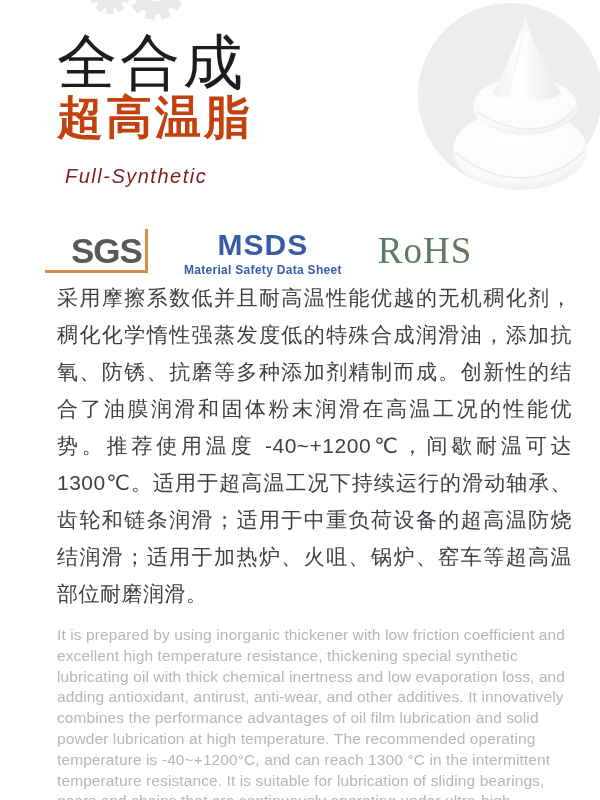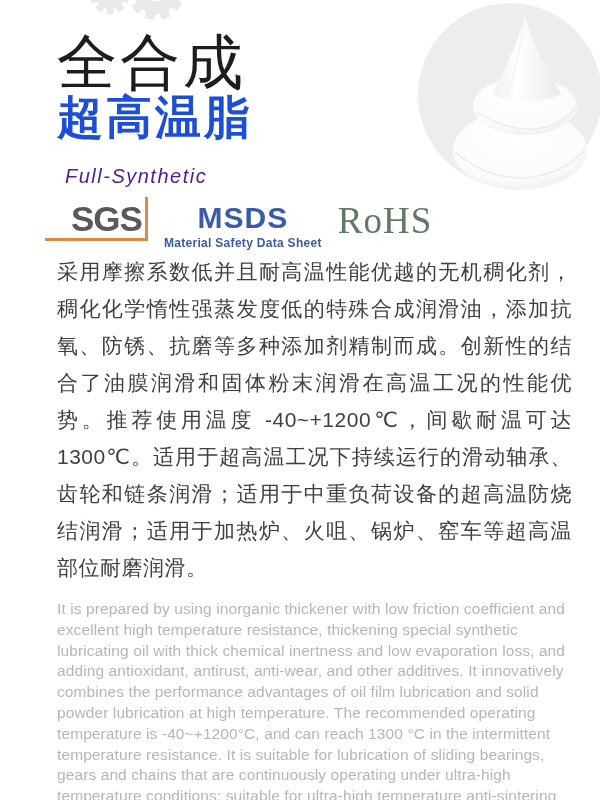--- a/index.html
+++ b/index.html
@@ -34,42 +34,42 @@
   .title-line1 {
     font-size: 60px;
     font-weight: 500;
     color: #1d1d1f;
     letter-spacing: 3px;
     line-height: 54px;
   }
   .title-line2 {
     font-size: 46px;
     font-weight: 900;
-    color: #1d4ed8;
+    color: #c2410c;
     letter-spacing: 3px;
     line-height: 54px;
   }
 
   .subtitle {
     margin-top: 18px;
     font-style: italic;
-    color: #4c1d95;
+    color: #7f1d1d;
     font-size: 20px;
     letter-spacing: 1.5px;
     line-height: 29px;
     padding-left: 8px;
   }
 
   
   .certs {
-    margin-top: 10px;
+    margin-top: 36px;
     height: 52px;
     display: flex;
-    align-items: flex-start;
-    gap: 16px;
+    align-items: center;
+    gap: 36px;
   }
   .sgs-logo {
     position: relative;
     padding: 0 6px 4px 14px;
   }
   .sgs-text {
     font-size: 35px;
     font-weight: bold;
     color: #58595b;
     letter-spacing: -1px;

